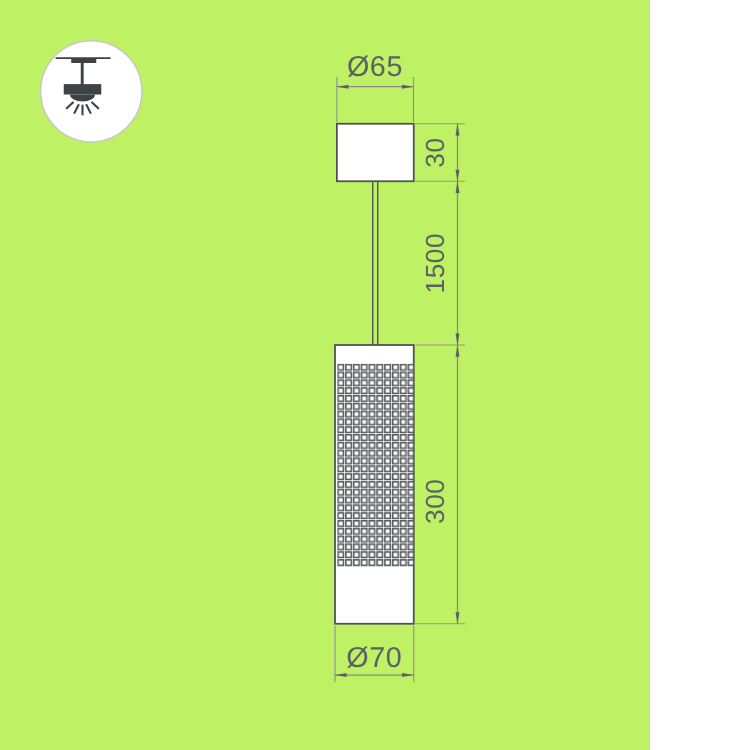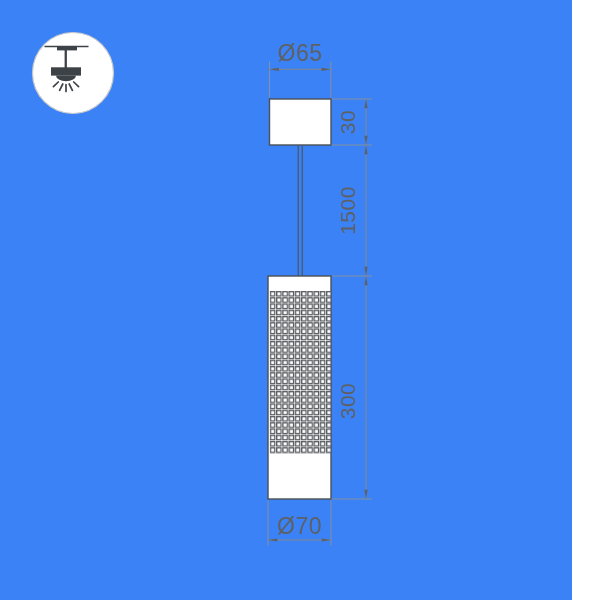--- a/index.html
+++ b/index.html
@@ -6,23 +6,23 @@
     margin: 0;
     padding: 0;
     background: #ffffff;
     width: 600px;
     height: 600px;
     overflow: hidden;
     font-family: "Liberation Sans", sans-serif;
   }
   .canvas {
     position: relative;
-    width: 572px;
+    width: 520px;
     height: 600px;
-    background: #3b82f6;
+    background: #bef264;
   }
   svg { display: block; }
   .outline   { stroke: #4c5054; stroke-width: 1.4; fill: #ffffff; }
   .cable     { stroke: #4c5054; stroke-width: 1.1; }
   .dimline   { stroke: #84878a; stroke-width: 1; }
   .extline   { stroke: #8f9295; stroke-width: 0.9; }
   .arrow     { fill: #5d6165; stroke: none; }
   .dimtext   {
     fill: #5d6165;
     font-family: "Liberation Sans", sans-serif;

